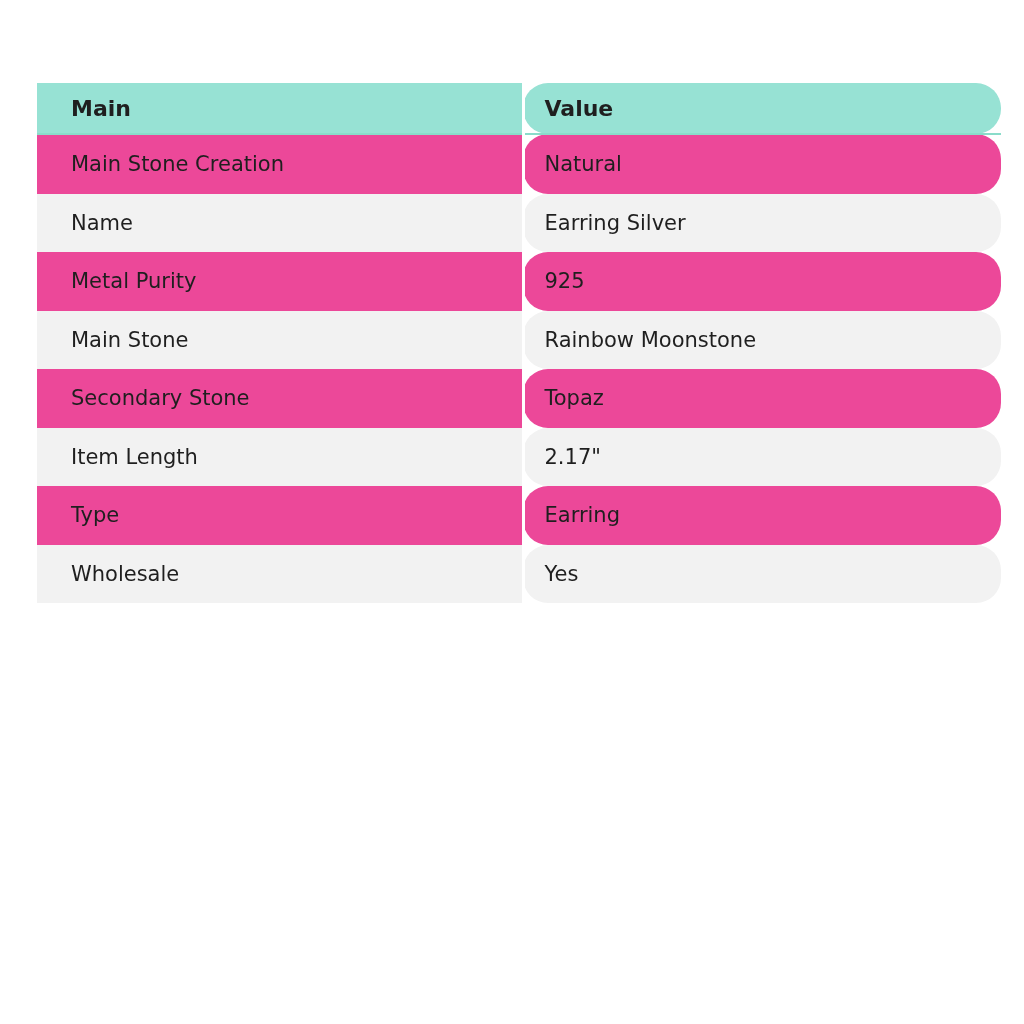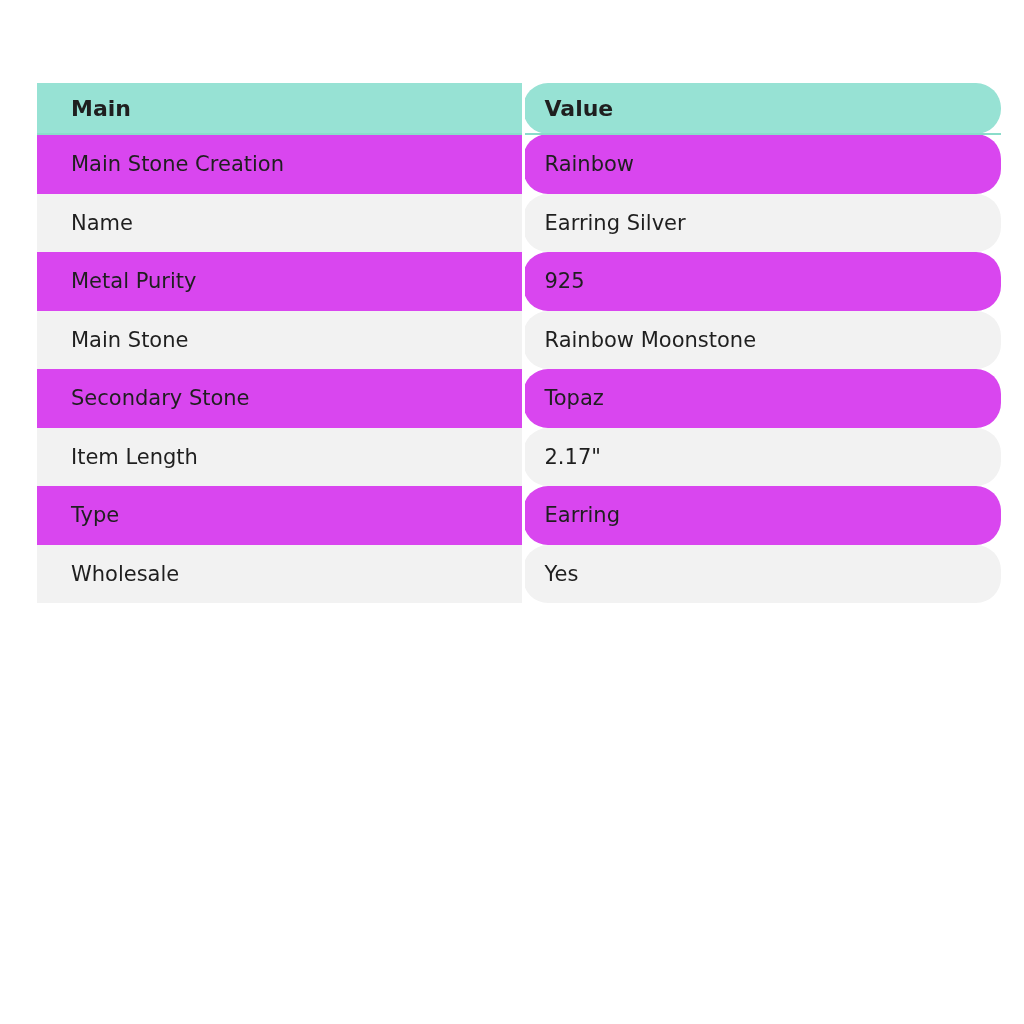--- a/index.html
+++ b/index.html
@@ -41,21 +41,21 @@
     padding:0 0 0 34px;
     border-bottom:2px solid var(--header-border);
     vertical-align:middle;
   }
   td{
     height:58.5px;
     font-size:21px;
     font-weight:400;
     padding:0 0 0 34px;
     vertical-align:middle;
-    background:#d946ef;
+    background:#ec4899;
   }
   tbody tr:nth-child(even) td{
     background:var(--stripe-bg);
   }
   th.value-col, td.value-col{
     border-left:3px solid var(--divider);
     padding-left:20px;
     border-radius:25px;
   }
 </style>
@@ -70,21 +70,21 @@
     </colgroup>
     <thead>
       <tr>
         <th>Main</th>
         <th class="value-col">Value</th>
       </tr>
     </thead>
     <tbody>
       <tr>
         <td>Main Stone Creation</td>
-        <td class="value-col">Rainbow</td>
+        <td class="value-col">Natural</td>
       </tr>
       <tr>
         <td>Name</td>
         <td class="value-col">Earring Silver</td>
       </tr>
       <tr>
         <td>Metal Purity</td>
         <td class="value-col">925</td>
       </tr>
       <tr>

